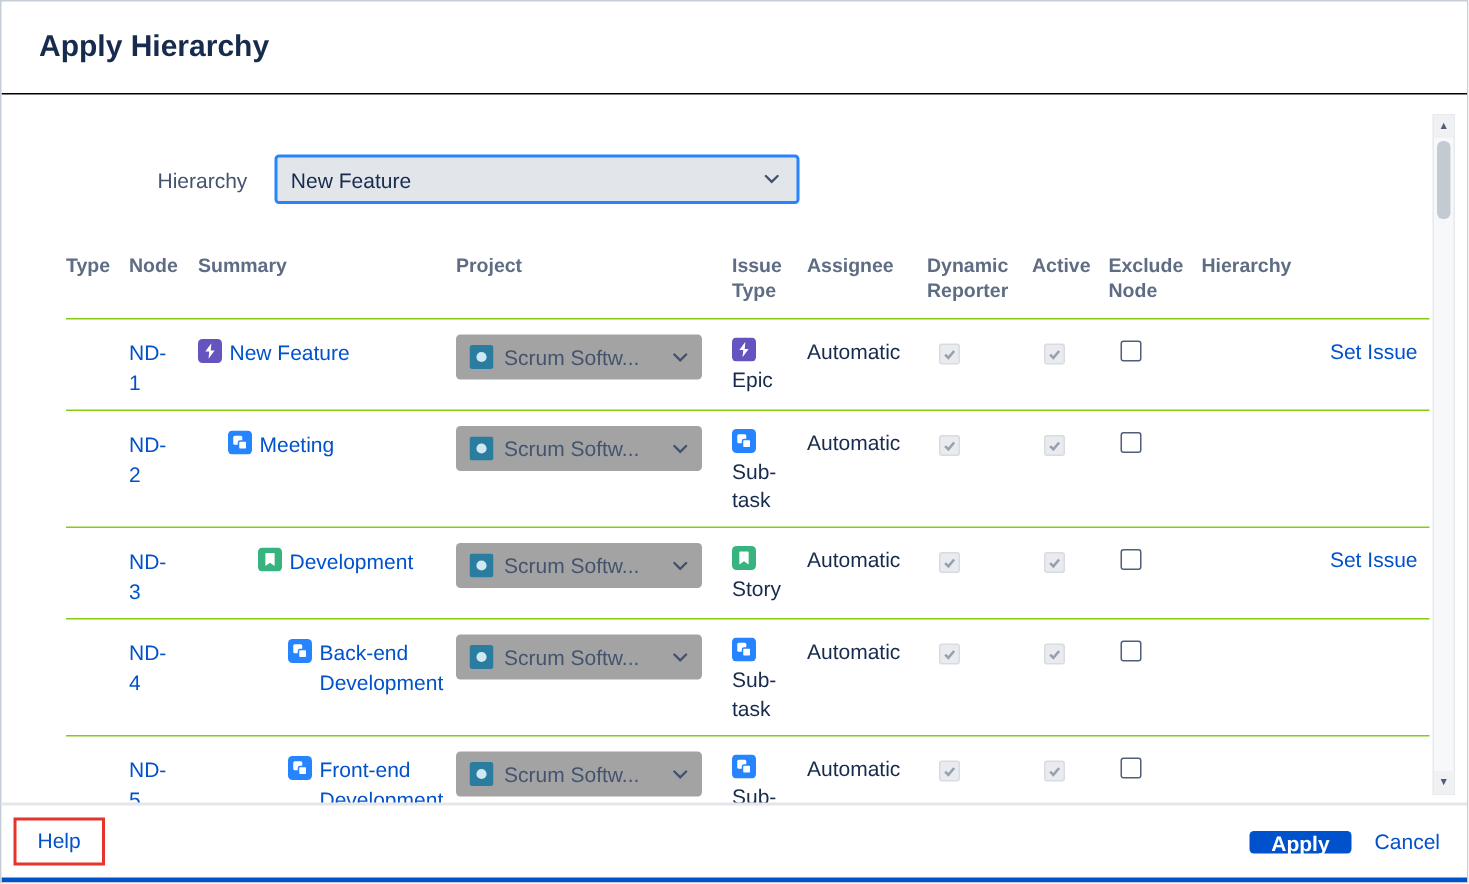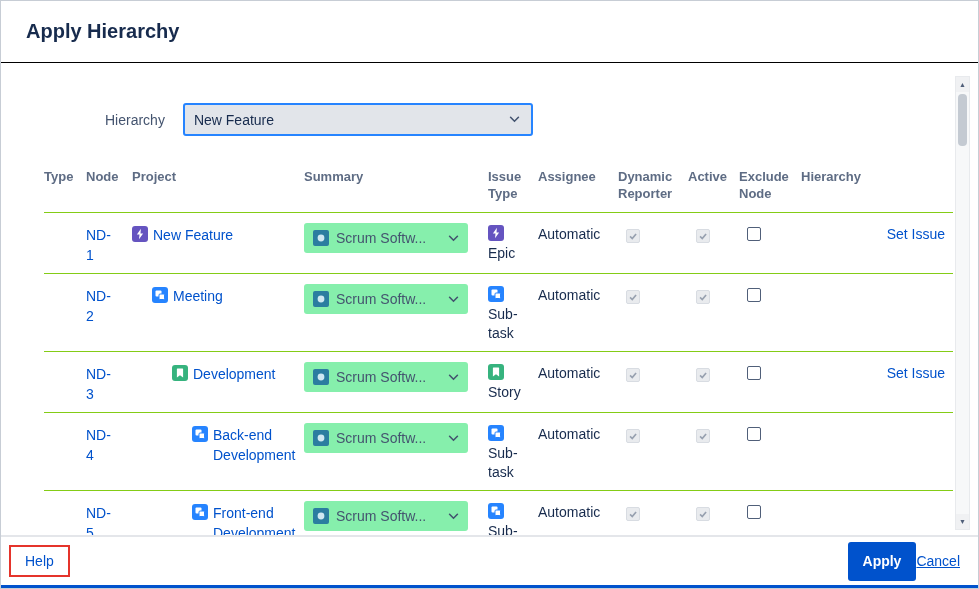--- a/index.html
+++ b/index.html
@@ -24,42 +24,42 @@
   .hcell { font-size:13px; font-weight:600; color:#5E6C84; line-height:17px; padding-right:8px; }
   .drow { border-top:1px solid #84cc16; }
   .cell { padding:12px 8px 8px 0; font-size:14px; color:#172B4D; line-height:19px; }
   .lnk { color:#0052CC; text-decoration:none; cursor:pointer; }
   .node-lnk { display:inline-block; width:30px; line-height:20px; }
   .cell-summary { display:flex; align-items:flex-start; padding-right:0; }
   .cell-summary .icon { flex:none; margin-right:5px; margin-top:1px; }
   .sum-txt { line-height:20px; }
   .icon svg { display:block; }
   .cell-project { padding-top:10px; }
-  .proj-btn { width:164px; height:30px; background:#86efac; border:none; border-radius:3px; display:flex; align-items:center; padding:0 9px; cursor:pointer; font-family:"Liberation Sans",sans-serif; }
+  .proj-btn { width:164px; height:30px; background:#a3a3a3; border:none; border-radius:3px; display:flex; align-items:center; padding:0 9px; cursor:pointer; font-family:"Liberation Sans",sans-serif; }
   .proj-btn .ptxt { flex:1; margin-left:7px; text-align:left; font-size:14px; color:#44546F; white-space:nowrap; overflow:hidden; }
   .chev { display:flex; align-items:center; }
   .itype-lbl { margin-top:3px; line-height:19px; }
   .cell-cb { padding-top:14px; }
   .cb { width:14px; height:14px; border-radius:2px; display:inline-flex; align-items:center; justify-content:center; margin-left:8px; background:#fff; border:1.5px solid #505F79; cursor:pointer; }
   .cb.cb-on.cb-dis { background:#E9EBEE; border:1px solid #D8DCE2; cursor:default; }
   .cell-check { text-align:right; }
 
   
   .scrollbar { position:absolute; top:13px; bottom:5px; right:8px; width:15px; background:#F7F8F9; border:1px solid #E8EAED; }
   .sb-btn { position:absolute; left:0; right:0; height:15px; display:flex; align-items:center; justify-content:center; background:#F0F1F3; color:#505F79; font-size:7px; cursor:pointer; }
   .sb-up { top:0; }
   .sb-down { bottom:0; }
   .sb-thumb { position:absolute; top:17px; left:2px; width:9px; height:52px; background:#C4CAD2; border-radius:4px; cursor:grab; }
 
   
   .modal-footer { flex:none; height:50px; border-top:2px solid #E4E6EA; display:flex; align-items:center; padding:0 18px 0 8px; background:#fff; }
   .help-box { border:2px solid #E5342B; padding:5px 14px; }
   .footer-right { margin-left:auto; display:flex; align-items:center; }
-  .apply-btn { background:#0052CC; color:#fff; border:none; border-radius:3px; height:39px; padding:0 15px; font-size:14px; font-weight:700; cursor:pointer; font-family:"Liberation Sans",sans-serif;text-align:right; }
-  .cancel { margin-left:0; font-size:14px;text-decoration:underline; }
+  .apply-btn { background:#0052CC; color:#fff; border:none; border-radius:3px; height:15px; padding:0 15px; font-size:14px; font-weight:700; cursor:pointer; font-family:"Liberation Sans",sans-serif;text-align:right; }
+  .cancel { margin-left:15px; font-size:14px; }
   .lnk.help, .cancel { font-size:14px; }
   .accent-bar { flex:none; height:3px; background:#0052CC; }
 </style>
 </head>
 <body>
 
 <div class="modal">
 
   <div class="modal-header">
     <div class="modal-title">Apply Hierarchy</div>
@@ -76,22 +76,22 @@
             <svg width="11" height="7" viewBox="0 0 12 8">
                 <path d="M1.5 1.5 6 6l4.5-4.5" stroke="#42526E" stroke-width="1.8" fill="none" stroke-linecap="round"></path>
               </svg>
           </span>
         </div>
       </div>
 
       <div class="trow thead">
         <div class="hcell">Type</div>
         <div class="hcell">Node</div>
+        <div class="hcell">Summary</div>
         <div class="hcell">Project</div>
-        <div class="hcell">Summary</div>
         <div class="hcell">Issue Type</div>
         <div class="hcell">Assignee</div>
         <div class="hcell">Dynamic Reporter</div>
         <div class="hcell">Active</div>
         <div class="hcell">Exclude Node</div>
         <div class="hcell">Hierarchy</div>
       </div>
 
       <div id="rows">
           <div class="trow drow">

